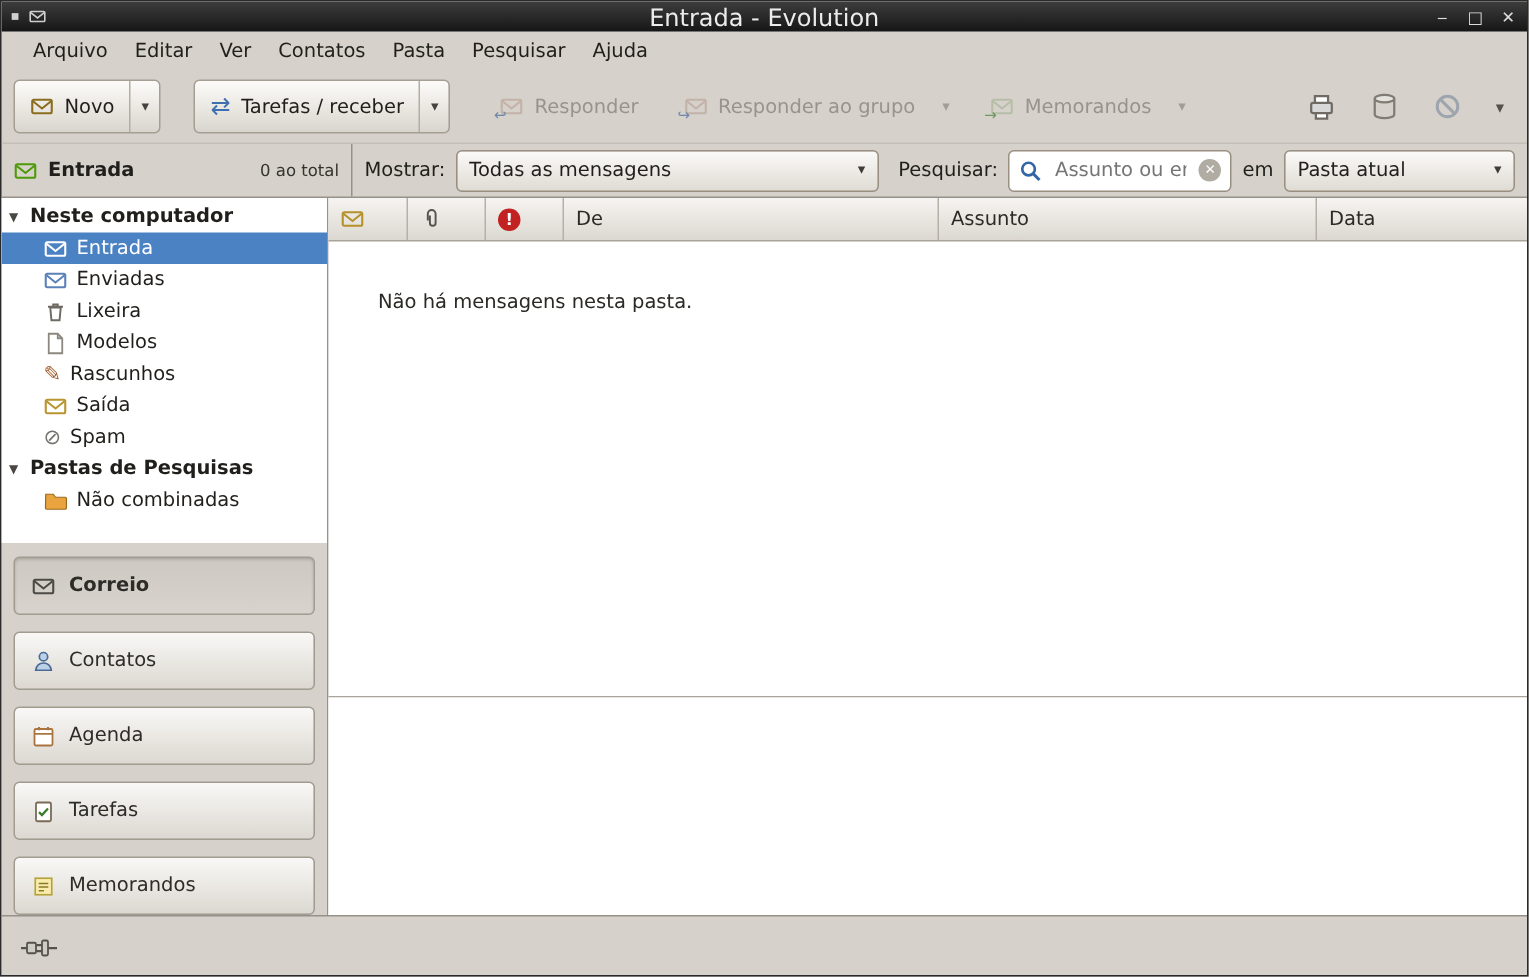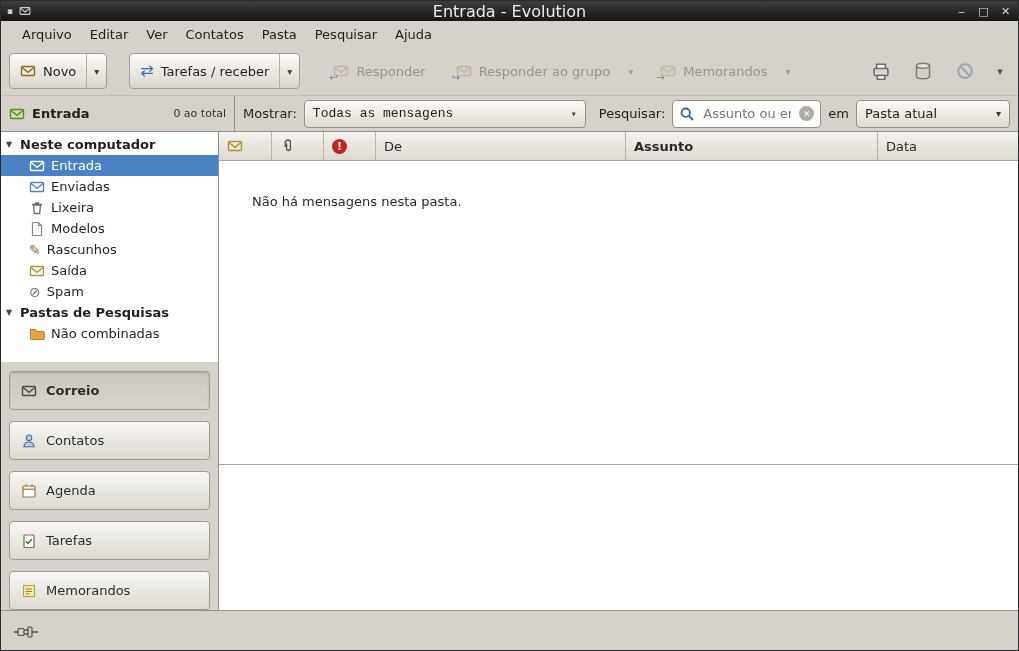--- a/index.html
+++ b/index.html
@@ -39,21 +39,21 @@
 
   
   .topbar{height:35px;display:flex;border-bottom:1px solid #96918a;}
   .folder-info{width:217px;display:flex;align-items:center;gap:7px;padding:0 8px;border-right:1px solid #96918a;}
   .folder-name{font-weight:bold;}
   .folder-count{margin-left:auto;font-size:11px;color:#35332f;}
   .filterbar{flex:1;display:flex;align-items:center;gap:7px;padding:0 8px;min-width:0;}
   .combo{display:flex;align-items:center;height:26px;border:1px solid #988f81;border-radius:4px;
     background:linear-gradient(#fbfaf8,#dfdbd4);padding:0 8px;gap:8px;}
   .combo .caret{margin-left:auto;font-size:10px;color:#403d38;}
-  .show-combo{width:264px;flex:0 0 auto;font-family:Liberation Mono, monospace;}
+  .show-combo{width:264px;flex:0 0 auto;}
   .scope-combo{width:136px;flex:0 0 auto;}
   .search-label{margin-left:6px;}
   .search-entry{flex:1;display:flex;align-items:center;height:26px;background:#fff;border:1px solid #988f81;border-radius:4px;padding:0 6px;gap:6px;max-width:212px;min-width:60px;}
   .search-entry input{flex:1;border:0;outline:0;background:none;font:13px "DejaVu Sans",sans-serif;color:#444;min-width:0;}
   .clear-btn{width:15px;height:15px;border-radius:8px;background:#b1aca3;color:#fff;font-size:9px;display:flex;align-items:center;justify-content:center;}
 
   
   .body{display:flex;height:478px;}
   .sidebar{width:217px;border-right:1px solid #96918a;display:flex;flex-direction:column;background:#d6d2cb;}
   .tree{height:233px;background:#fff;overflow:hidden;padding-top:2px;}
@@ -69,21 +69,21 @@
   .sw-btn.active{background:linear-gradient(#cdc9c2,#d8d4cd);box-shadow:inset 0 1px 2px rgba(0,0,0,.18);font-weight:bold;}
 
   
   .main{flex:1;display:flex;flex-direction:column;background:#fff;min-width:0;}
   .list-header{height:28px;display:flex;border-bottom:1px solid #aaa49b;background:linear-gradient(#f6f4f1,#dcd8d1);}
   .hcell{display:flex;align-items:center;padding:0 8px;border-right:1px solid #b6b0a7;color:#2c2a26;}
   .c-status{width:36px;}
   .c-attach{width:35px;}
   .c-prio{width:35px;}
   .c-from{width:233px;}
-  .c-subject{width:235px;font-weight:bold;}
+  .c-subject{width:235px;}
   .c-date{flex:1;border-right:0;}
   .prio{width:15px;height:15px;border-radius:8px;background:#c32222;color:#fff;font-weight:bold;font-size:11px;display:flex;align-items:center;justify-content:center;}
   .list-body{height:303px;}
   .empty-msg{padding:33px 0 0 33px;color:#2b2925;}
   .splitter{height:1px;background:#a9a39a;}
   .preview{flex:1;background:#fff;}
 
   
   .statusbar{height:42px;border-top:1px solid #96918a;background:#d6d2cb;display:flex;align-items:center;padding:0 12px;}
 </style>

